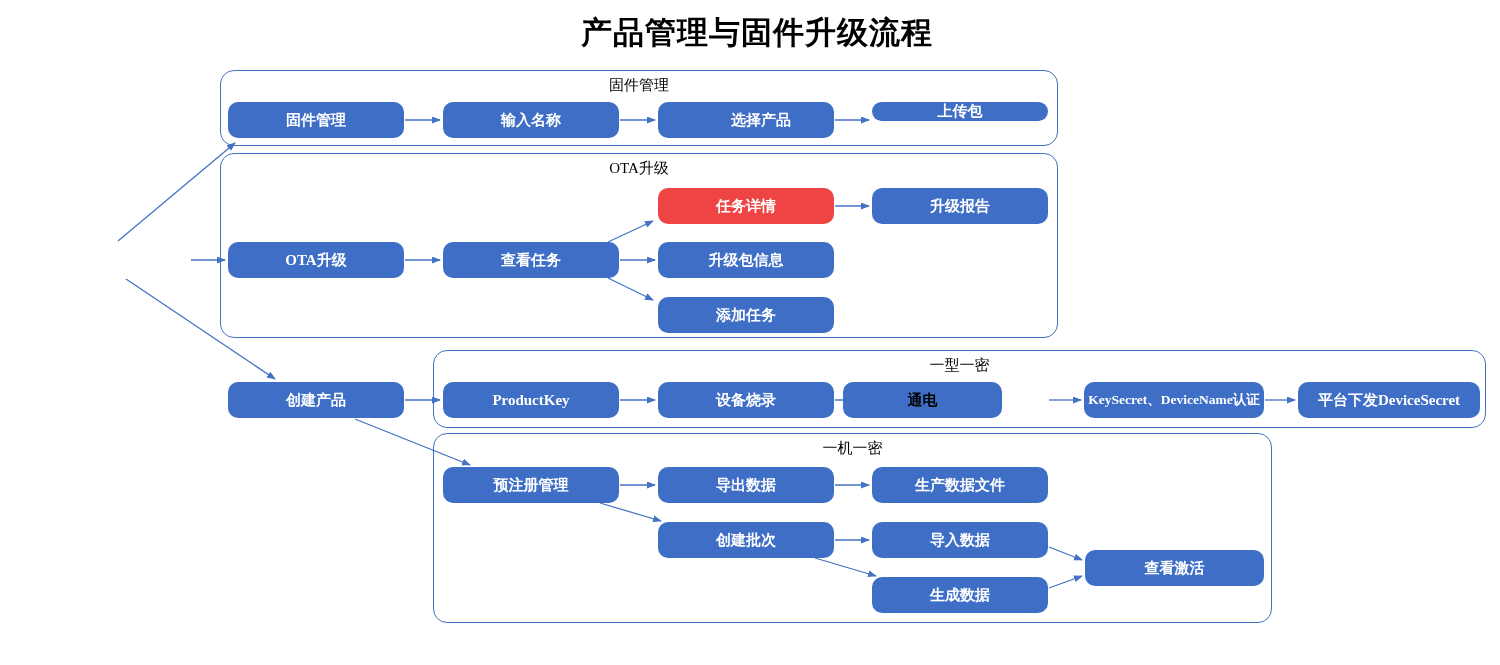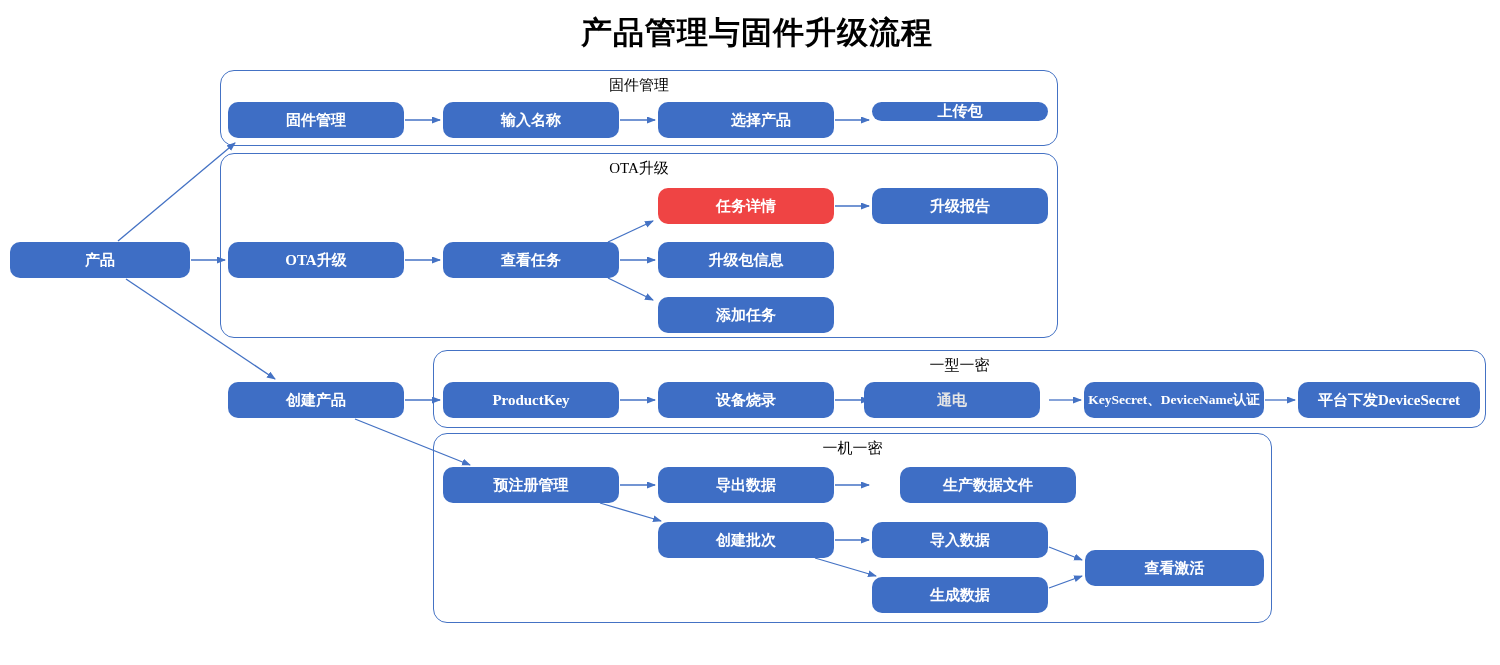--- a/index.html
+++ b/index.html
@@ -110,37 +110,36 @@
     </div>
     <div class="group" style="left: 220px; top: 153px; width: 838px; height: 185px; border-color: rgb(68, 114, 196);">
       <div class="group-label">OTA升级</div>
     </div>
     <div class="group" style="left: 433px; top: 350px; width: 1053px; height: 78px; border-color: rgb(68, 114, 196);">
       <div class="group-label">一型一密</div>
     </div>
     <div class="group" style="left: 433px; top: 433px; width: 839px; height: 190px; border-color: rgb(68, 114, 196);">
       <div class="group-label">一机一密</div>
     </div>
-    <div class="node" style="left: 10px; top: 242px; width: 180px; height: 36px; background: rgb(62, 110, 197); color: rgb(255, 255, 255);">产品</div>
     <div class="node" style="left: 228px; top: 102px; width: 176px; height: 36px; background: rgb(62, 110, 197); color: rgb(255, 255, 255);">固件管理</div>
     <div class="node" style="left: 443px; top: 102px; width: 176px; height: 36px; background: rgb(62, 110, 197); color: rgb(255, 255, 255);">输入名称</div>
     <div class="node" style="left: 658px; top: 102px; width: 176px; height: 36px; background: rgb(62, 110, 197); color: rgb(255, 255, 255); padding-left: 30px;">选择产品</div>
     <div class="node" style="left: 872px; top: 102px; width: 176px; height: 19px; background: rgb(62, 110, 197); color: rgb(255, 255, 255);">上传包</div>
     <div class="node" style="left: 228px; top: 242px; width: 176px; height: 36px; background: rgb(62, 110, 197); color: rgb(255, 255, 255);">OTA升级</div>
     <div class="node" style="left: 443px; top: 242px; width: 176px; height: 36px; background: rgb(62, 110, 197); color: rgb(255, 255, 255);">查看任务</div>
     <div class="node" style="left: 658px; top: 188px; width: 176px; height: 36px; background: #ef4444; color: rgb(255, 255, 255);">任务详情</div>
     <div class="node" style="left: 872px; top: 188px; width: 176px; height: 36px; background: rgb(62, 110, 197); color: rgb(255, 255, 255);">升级报告</div>
     <div class="node" style="left: 658px; top: 242px; width: 176px; height: 36px; background: rgb(62, 110, 197); color: rgb(255, 255, 255);">升级包信息</div>
     <div class="node" style="left: 658px; top: 297px; width: 176px; height: 36px; background: rgb(62, 110, 197); color: rgb(255, 255, 255);">添加任务</div>
     <div class="node" style="left: 228px; top: 382px; width: 176px; height: 36px; background: rgb(62, 110, 197); color: rgb(255, 255, 255);">创建产品</div>
     <div class="node" style="left: 443px; top: 382px; width: 176px; height: 36px; background: rgb(62, 110, 197); color: rgb(255, 255, 255);">ProductKey</div>
     <div class="node" style="left: 658px; top: 382px; width: 176px; height: 36px; background: rgb(62, 110, 197); color: rgb(255, 255, 255);">设备烧录</div>
-    <div class="node" style="left: 864px; top: 382px; width: 176px; height: 36px; background: rgb(62, 110, 197); color: #e5e5e5;">通电</div>
+    <div class="node" style="left: 843px; top: 382px; width: 159px; height: 36px; background: rgb(62, 110, 197); color: #000000;">通电</div>
     <div class="node small-label" style="left: 1084px; top: 382px; width: 180px; height: 36px; background: rgb(62, 110, 197); color: rgb(255, 255, 255);">KeySecret、DeviceName认证</div>
     <div class="node" style="left: 1298px; top: 382px; width: 182px; height: 36px; background: rgb(62, 110, 197); color: rgb(255, 255, 255);">平台下发DeviceSecret</div>
     <div class="node" style="left: 443px; top: 467px; width: 176px; height: 36px; background: rgb(62, 110, 197); color: rgb(255, 255, 255);">预注册管理</div>
     <div class="node" style="left: 658px; top: 467px; width: 176px; height: 36px; background: rgb(62, 110, 197); color: rgb(255, 255, 255);">导出数据</div>
-    <div class="node" style="left: 872px; top: 467px; width: 176px; height: 36px; background: rgb(62, 110, 197); color: rgb(255, 255, 255); margin-left: 28px;">生产数据文件</div>
+    <div class="node" style="left: 872px; top: 467px; width: 176px; height: 36px; background: rgb(62, 110, 197); color: rgb(255, 255, 255);">生产数据文件</div>
     <div class="node" style="left: 658px; top: 522px; width: 176px; height: 36px; background: rgb(62, 110, 197); color: rgb(255, 255, 255);">创建批次</div>
     <div class="node" style="left: 872px; top: 522px; width: 176px; height: 36px; background: rgb(62, 110, 197); color: rgb(255, 255, 255);">导入数据</div>
     <div class="node" style="left: 872px; top: 577px; width: 176px; height: 36px; background: rgb(62, 110, 197); color: rgb(255, 255, 255);">生成数据</div>
     <div class="node" style="left: 1085px; top: 550px; width: 179px; height: 36px; background: rgb(62, 110, 197); color: rgb(255, 255, 255);">查看激活</div>
   </div>
 
 </body></html>

